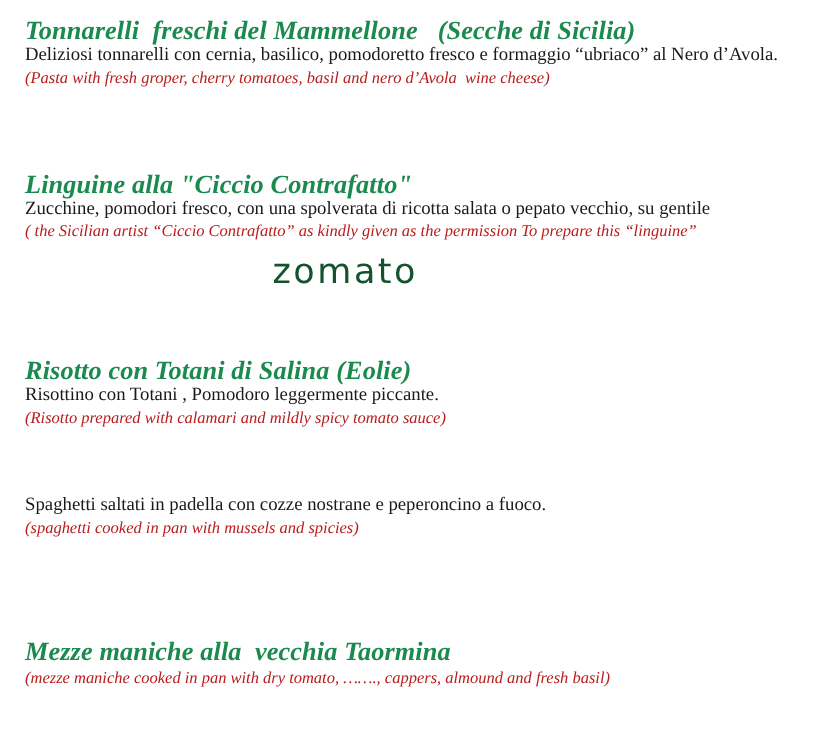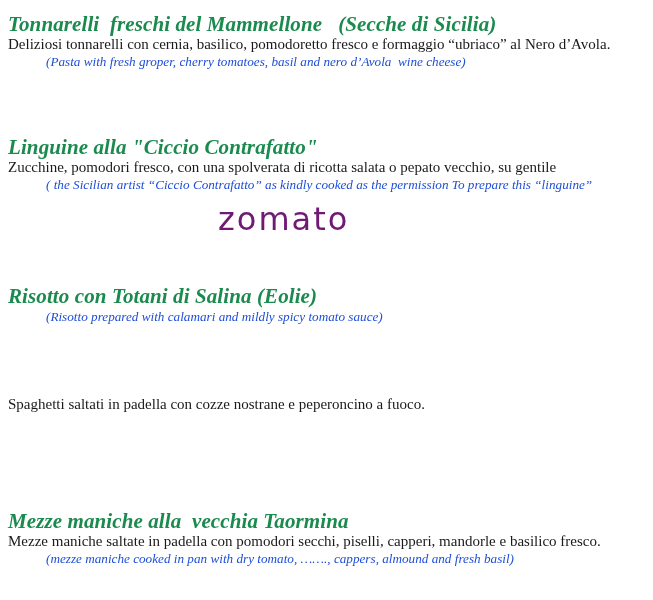--- a/index.html
+++ b/index.html
@@ -1,54 +1,55 @@
 <!DOCTYPE html>
 <html><head>
   <meta charset="utf-8">
   <style>
     html, body { margin: 0; padding: 0; }
     body {
       width: 653px; height: 600px; background: #ffffff; position: relative; overflow: hidden;
       font-family: "Liberation Serif", "DejaVu Serif", serif; color: #1a1a1a;
     }
-    .dish { position: absolute; left: 8px; right: 10px; }
+    .dish { position: absolute; left: 20px; right: 10px; }
     .title {
       font-weight: bold; font-style: italic; font-size: 21px; line-height: 24px;
       color: #1a8a4e; white-space: pre; letter-spacing: 0.1px;
     }
     .desc { font-size: 15px; line-height: 17px; white-space: pre; }
-    .trans { font-size: 13.2px; line-height: 17px; font-style: italic; white-space: pre; color: #1d4ed8; margin-left: 38px; }
+    .trans { font-size: 13.2px; line-height: 17px; font-style: italic; white-space: pre; color: #b91c1c; }
     .watermark {
       position: absolute; left: 218px; top: 200px; font-family: "DejaVu Sans", sans-serif;
-      font-size: 32px; color: #701a75; letter-spacing: 2px; pointer-events: none;
+      font-size: 28px; color: #14532d; letter-spacing: 2px; pointer-events: none;
     }
   </style>
 </head>
 <body>
 
 <div class="watermark">zomato</div>
 
 <div class="dish" style="top:12px;">
   <div class="title">Tonnarelli  freschi del Mammellone   (Secche di Sicilia)</div>
   <div class="desc">Deliziosi tonnarelli con cernia, basilico, pomodoretto fresco e formaggio “ubriaco” al Nero d’Avola.</div>
   <div class="trans">(Pasta with fresh groper, cherry tomatoes, basil and nero d’Avola  wine cheese)</div>
 </div>
 
 <div class="dish" style="top:135px;">
   <div class="title">Linguine alla "Ciccio Contrafatto"</div>
   <div class="desc">Zucchine, pomodori fresco, con una spolverata di ricotta salata o pepato vecchio, su gentile</div>
-  <div class="trans">( the Sicilian artist “Ciccio Contrafatto” as kindly cooked as the permission To prepare this “linguine”</div>
+  <div class="trans">( the Sicilian artist “Ciccio Contrafatto” as kindly given as the permission To prepare this “linguine”</div>
 </div>
 
 <div class="dish" style="top:284px;">
   <div class="title">Risotto con Totani di Salina (Eolie)</div>
+  <div class="desc">Risottino con Totani , Pomodoro leggermente piccante.</div>
   <div class="trans">(Risotto prepared with calamari and mildly spicy tomato sauce)</div>
 </div>
 
 <div class="dish" style="top:396px;">
   <div class="desc">Spaghetti saltati in padella con cozze nostrane e peperoncino a fuoco.</div>
+  <div class="trans">(spaghetti cooked in pan with mussels and spicies)</div>
 </div>
 
 <div class="dish" style="top:509px;">
   <div class="title">Mezze maniche alla  vecchia Taormina</div>
-  <div class="desc">Mezze maniche saltate in padella con pomodori secchi, piselli, capperi, mandorle e basilico fresco.</div>
   <div class="trans">(mezze maniche cooked in pan with dry tomato, ……., cappers, almound and fresh basil)</div>
 </div>
 
 </body></html>

